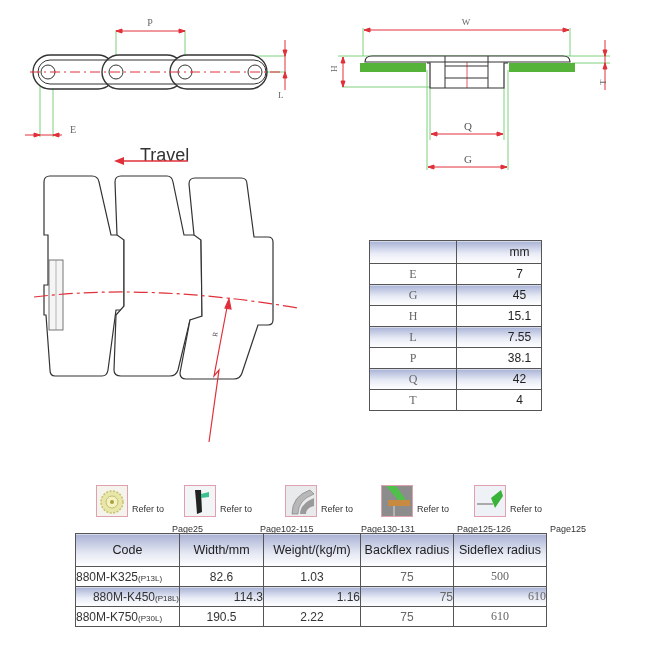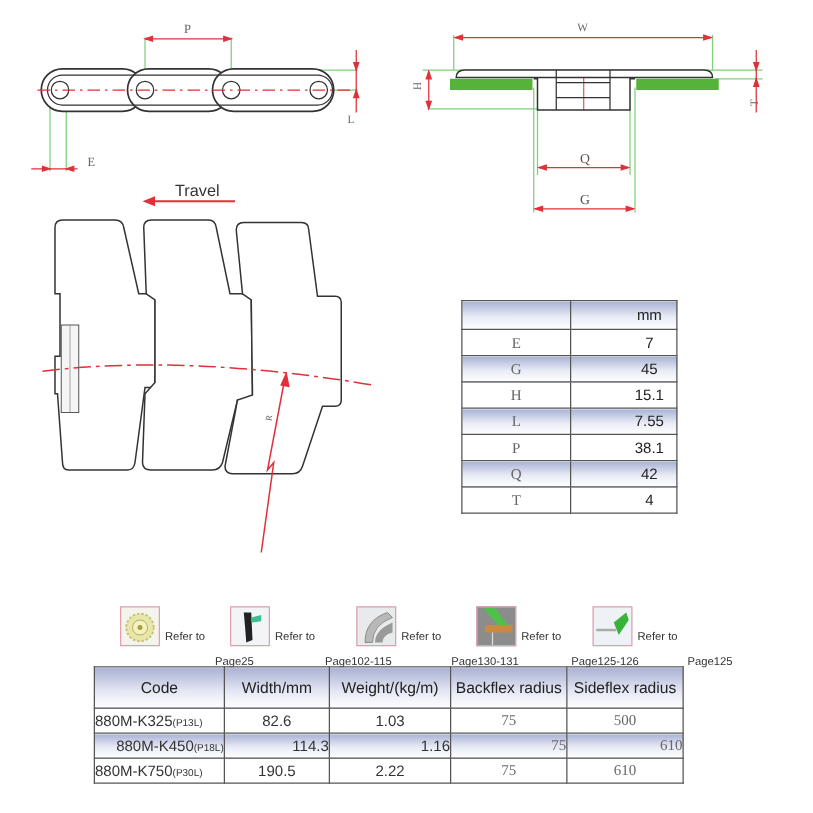--- a/index.html
+++ b/index.html
@@ -6,21 +6,21 @@
     body {
       width: 650px; height: 650px; position: relative; overflow: hidden;
       background: #ffffff;
       font-family: "Liberation Sans", sans-serif;
       color: #333;
     }
     .abs { position: absolute; }
     svg text { font-family: "Liberation Serif", serif; }
     .travel-label {
       position: absolute; left: 140px; top: 145px;
-      font-size: 13px; color: #333; font-family: "Liberation Sans", sans-serif;
+      font-size: 18px; color: #333; font-family: "Liberation Sans", sans-serif;
     }
 
     
     .dim-table {
       position: absolute; left: 369px; top: 240px;
       border-collapse: collapse; width: 173px;
       font-size: 12px;
     }
     .dim-table td {
       border: 1px solid #555; height: 20px; padding: 0; text-align: center;
@@ -56,21 +56,21 @@
       background: linear-gradient(to bottom, #aab2d4 0%, #e6e9f4 60%, #ffffff 100%);
     }
     .prod-table tr.shade td {
       background: linear-gradient(to bottom, #a9b3d6 0%, #e9ecf6 55%, #ffffff 100%);
       text-align: right;
     }
     .prod-table td.code { text-align: left; width: 103px; color: #333; font-size: 12px; white-space: nowrap; }
     .prod-table td.code .sfx { font-size: 8px; }
     .prod-table td.w { width: 83px; }
     .prod-table td.wt { width: 96px; margin-top: 28px; }
-    .prod-table td.bf { width: 92px; font-family: Liberation Serif, serif; color: #666; }
+    .prod-table td.bf { width: 92px; font-family: Liberation Sans, sans-serif; color: #666; }
     .prod-table td.sf { width: 92px; font-family: "Liberation Serif", serif; color: #666; }
   </style>
 </head>
 <body>
 
 <svg class="abs" style="left:0;top:0" width="320" height="145" viewBox="0 0 320 145">
 
   <g stroke="#7ed07e" stroke-width="1" fill="none">
     <line x1="116" y1="30" x2="116" y2="58"></line>
     <line x1="185" y1="30" x2="185" y2="58"></line>

